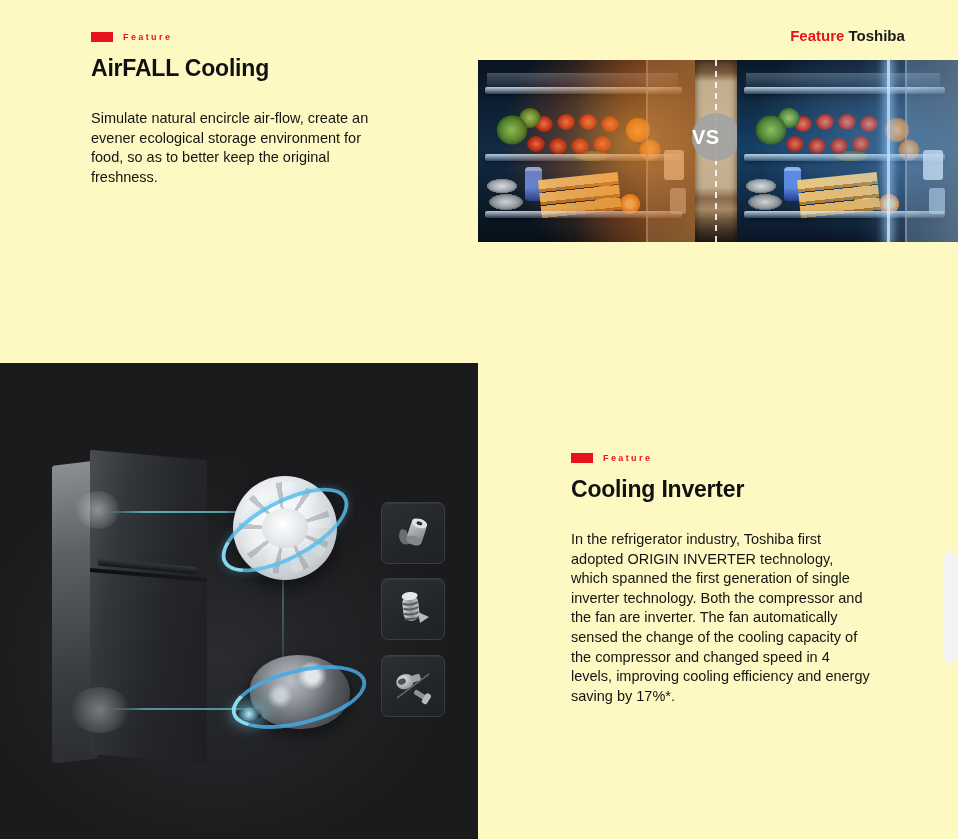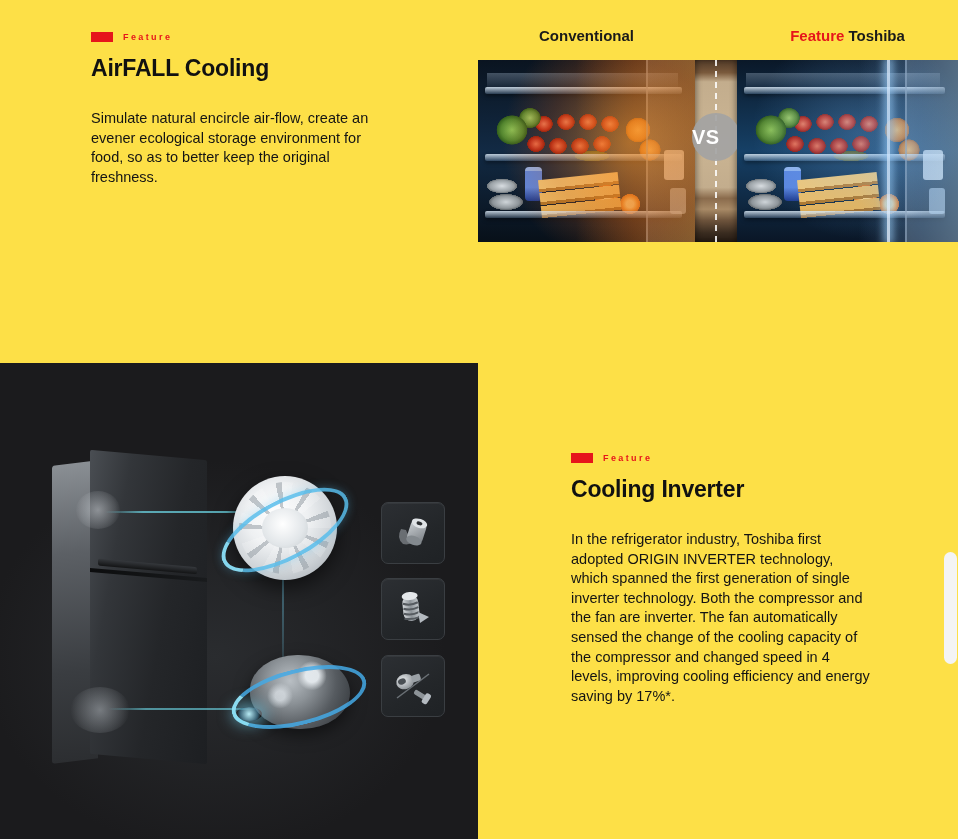--- a/index.html
+++ b/index.html
@@ -1,18 +1,18 @@
 <!DOCTYPE html>
 <html><head>
 <meta charset="utf-8">
 <style>
   * { margin:0; padding:0; box-sizing:border-box; }
   html,body { background:#ffffff; }
   body { font-family:"Liberation Sans", sans-serif; }
-  .page { position:relative; width:958px; height:839px; background:#fde047; overflow:hidden; }
+  .page { position:relative; width:958px; height:839px; background:#fef9c3; overflow:hidden; }
 
   
   .text-col { position:absolute; }
   .text-col-top { left:91px; top:31px; width:310px; }
   .text-col-bottom { left:571px; top:452px; width:312px; }
   .feature-tag { display:flex; align-items:center; gap:10px; height:12px; }
   .tag-rect { width:22px; height:10px; background:#e6151b; display:inline-block; }
   .tag-label { font-size:9px; font-weight:bold; color:#e6151b; letter-spacing:2.4px; }
   .feature-title { margin-top:12px; font-size:23px; font-weight:bold; color:#111111; letter-spacing:-0.2px; }
   .feature-body { margin-top:27px; font-size:14.5px; line-height:19.6px; color:#141414; width:300px; }
@@ -158,21 +158,20 @@
   <div class="text-col text-col-top">
     <div class="feature-tag">
       <span class="tag-rect"></span>
       <span class="tag-label">Feature</span>
     </div>
     <h1 class="feature-title">AirFALL Cooling</h1>
     <p class="feature-body">Simulate natural encircle air-flow, create an evener ecological storage environment for food, so as to better keep the original freshness.</p>
   </div>
 
   <figure class="compare-figure">
-    <div class="compare-label left">Conventional</div>
     <div class="compare-label right"><span class="red">Feature</span><span> Toshiba</span></div>
 
     <div class="compare-image">
 
       <div class="panel conventional">
         <div class="ceiling"></div>
         <div class="shelf s1"></div>
         <div class="top-food"></div>
         <div class="shelf s2"></div>
         <div class="bot-food"></div>

